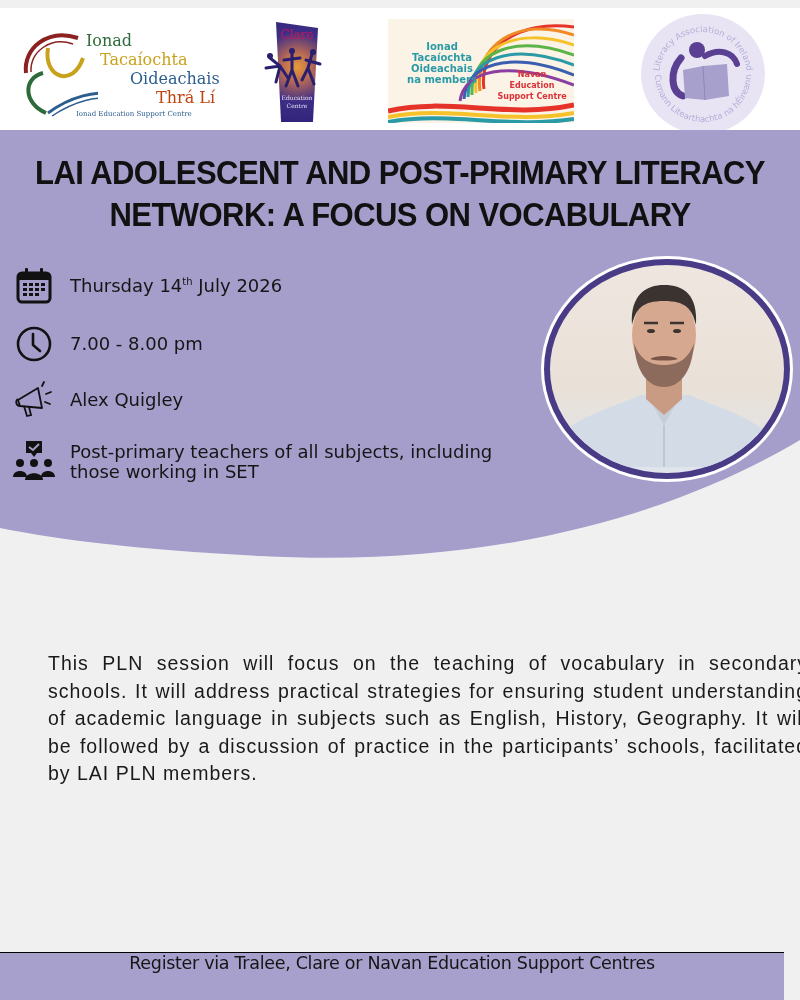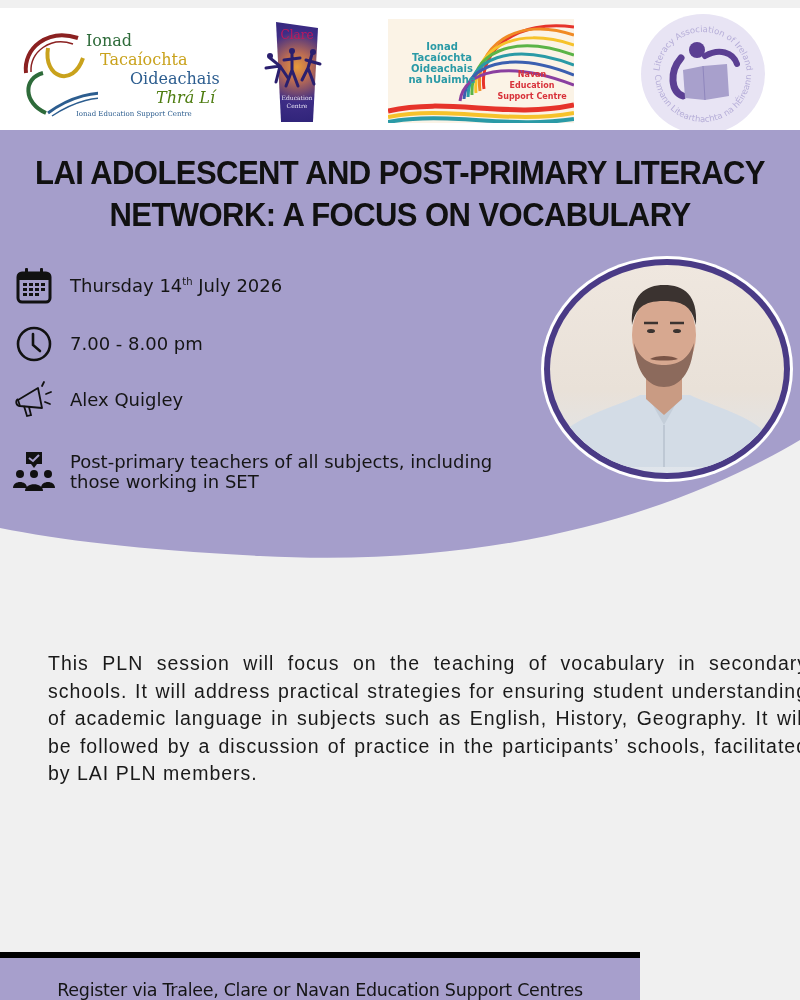--- a/index.html
+++ b/index.html
@@ -20,21 +20,21 @@
     .logo { position: absolute; }
     
     .logo-tralee { left: 18px; top: 20px; width: 200px; height: 95px; }
     .logo-tralee .swirl { position: absolute; left: 0; top: 0; width: 80px; height: 90px; }
     .logo-tralee .t1, .logo-tralee .t2, .logo-tralee .t3, .logo-tralee .t4 {
       position: absolute; font-family: "DejaVu Serif", serif; font-size: 16px; line-height: 18px; white-space: nowrap;
     }
     .logo-tralee .t1 { left: 68px; top: 4px; color: #2e6b3a; }
     .logo-tralee .t2 { left: 82px; top: 23px; color: #c9a21c; }
     .logo-tralee .t3 { left: 112px; top: 42px; color: #2c5d8f; }
-    .logo-tralee .t4 { left: 138px; top: 61px; color: #4d7c0f; font-style: italic; }
+    .logo-tralee .t4 { left: 138px; top: 61px; color: #c2410c; }
     .logo-tralee .sub {
       position: absolute; left: 58px; top: 82px; font-family: "DejaVu Serif", serif;
       font-size: 7px; color: #2c5d8f; white-space: nowrap;
     }
     
     .logo-clare { left: 262px; top: 14px; width: 62px; height: 102px; }
     .logo-clare .shape {
       position: absolute; left: 14px; top: 0; width: 42px; height: 100px;
       background: radial-gradient(circle at 50% 45%, #e79a3a 0%, #b86a54 25%, #3e2d86 60%, #2e2378 100%);
       clip-path: polygon(0 0, 100% 6%, 88% 100%, 12% 100%);
@@ -85,21 +85,21 @@
     .row { position: absolute; left: 0; display: flex; align-items: center; }
     .row .ico { width: 44px; height: 40px; display: flex; align-items: center; justify-content: center; }
     .row .txt {
       margin-left: 14px; font-family: "DejaVu Sans", sans-serif; font-size: 18px;
       line-height: 20px; color: #151515;
     }
     .row .txt sup { font-size: 10px; vertical-align: 7px; line-height: 0; }
     .row-date { top: 0; }
     .row-time { top: 58px; }
     .row-speaker { top: 114px; }
-    .row-audience { top: 184px; align-items: center; }
+    .row-audience { top: 174px; align-items: flex-start; }
     .row-audience .txt { margin-top: 2px; }
 
     .portrait {
       position: absolute; left: 541px; top: 126px; width: 252px; height: 226px;
       border-radius: 50%; background: #ffffff; padding: 3px;
     }
     .portrait .ring {
       width: 100%; height: 100%; border-radius: 50%; background: #4a3b86; padding: 6px;
     }
     .portrait .photo {
@@ -110,23 +110,23 @@
 
     
     .description {
       position: absolute; left: 17px; top: 650px; width: 760px;
       font-family: "Liberation Sans", sans-serif; font-size: 19.5px; line-height: 27.5px;
       text-align: justify; color: #1a1a1a; letter-spacing: 1px; margin-left: 31px;
     }
 
     
     .footer {
-      position: absolute; left: 0; top: 952px; width: 640px; height: 48px;
-      background: #a79fcc; border-top: 6px solid #000000;
-      display: flex; align-items: flex-end; justify-content: center;
+      position: absolute; left: 0; top: 952px; width: 784px; height: 48px;
+      background: #a79fcc; border-top: 1px solid #000000;
+      display: flex; align-items: flex-start; justify-content: center;
     }
     .footer .txt {
       font-family: "DejaVu Sans", sans-serif; font-size: 17.5px; color: #151515;
       letter-spacing: -0.3px;
     }
   </style>
 </head>
 <body>
 
 <div class="logo-band">
@@ -178,21 +178,21 @@
         <path d="M72 82 C76 52 118 40 186 66" stroke="#8a3fa0"></path>
         <path d="M0 92 C60 78 120 100 186 86" stroke="#e6332a" stroke-width="5"></path>
         <path d="M0 98 C60 86 120 106 186 94" stroke="#f6c22b" stroke-width="4"></path>
         <path d="M0 103 C60 92 120 110 186 100" stroke="#2a9aa6" stroke-width="4"></path>
       </g>
     </svg>
     <div class="irish">
       <div>Ionad</div>
       <div>Tacaíochta</div>
       <div>Oideachais</div>
-      <div>na hUaimhe</div>
+      <div>na members</div>
     </div>
     <div class="eng">
       <div>Navan</div>
       <div>Education</div>
       <div>Support Centre</div>
     </div>
   </div>
 
   <div class="logo logo-lai">
     <div class="disc"></div>

